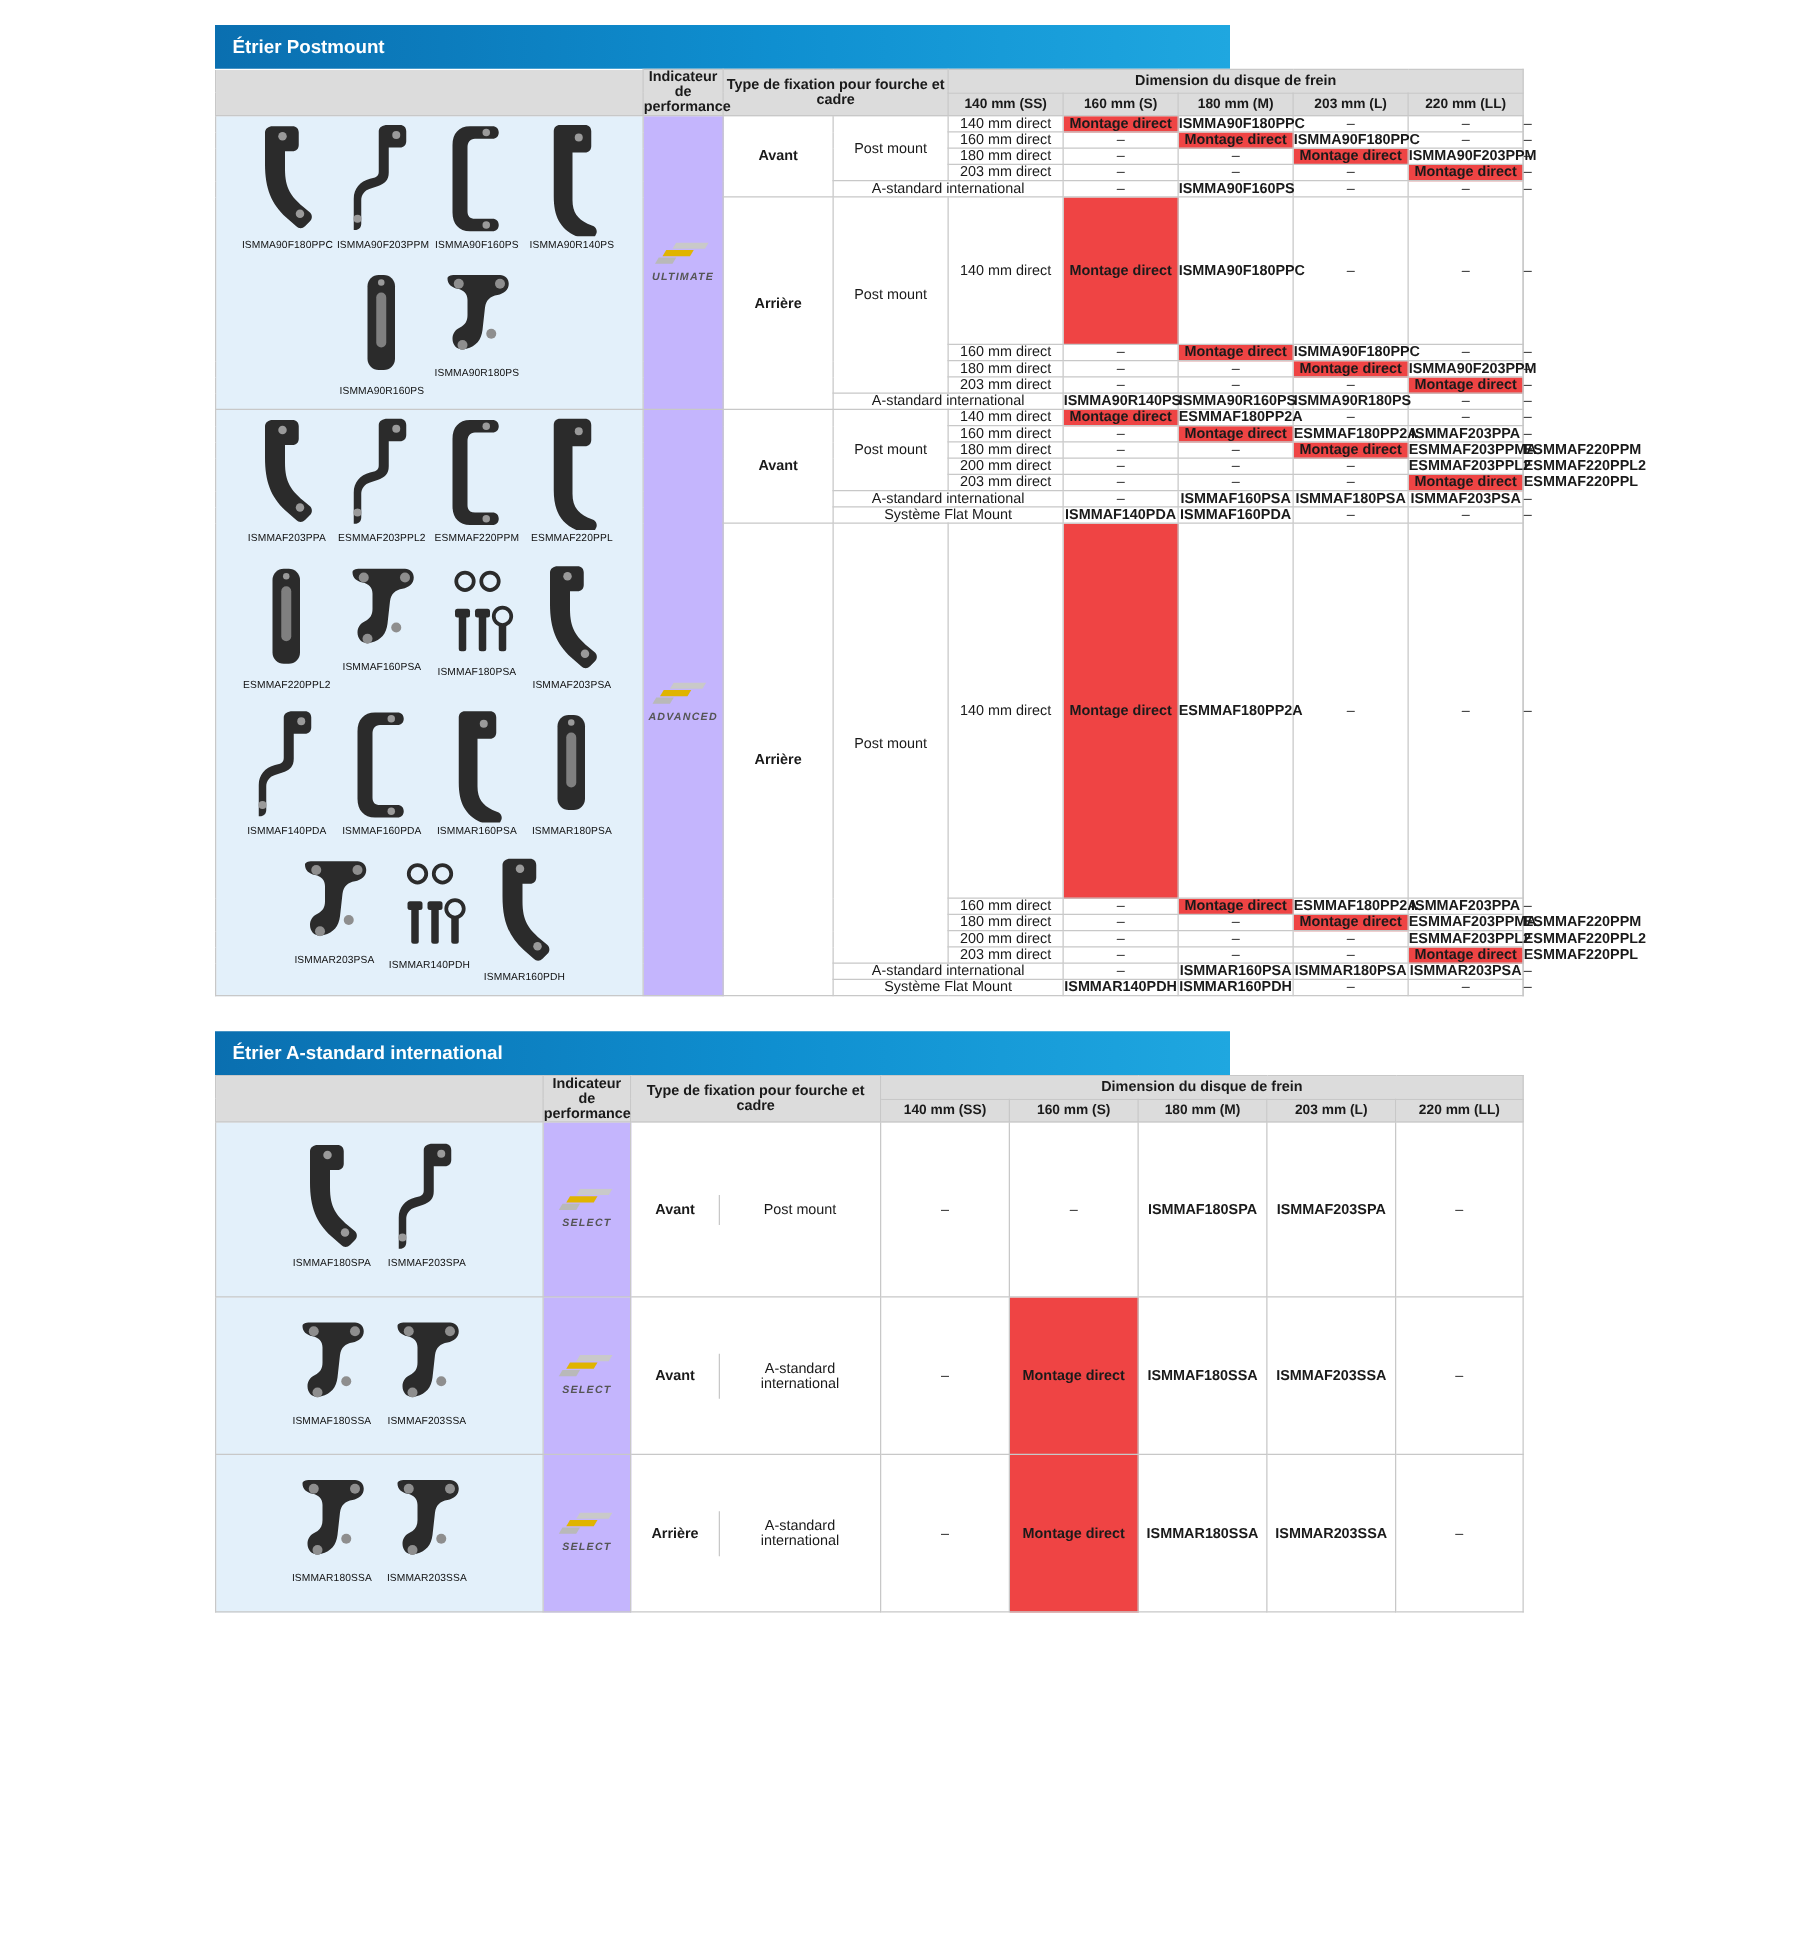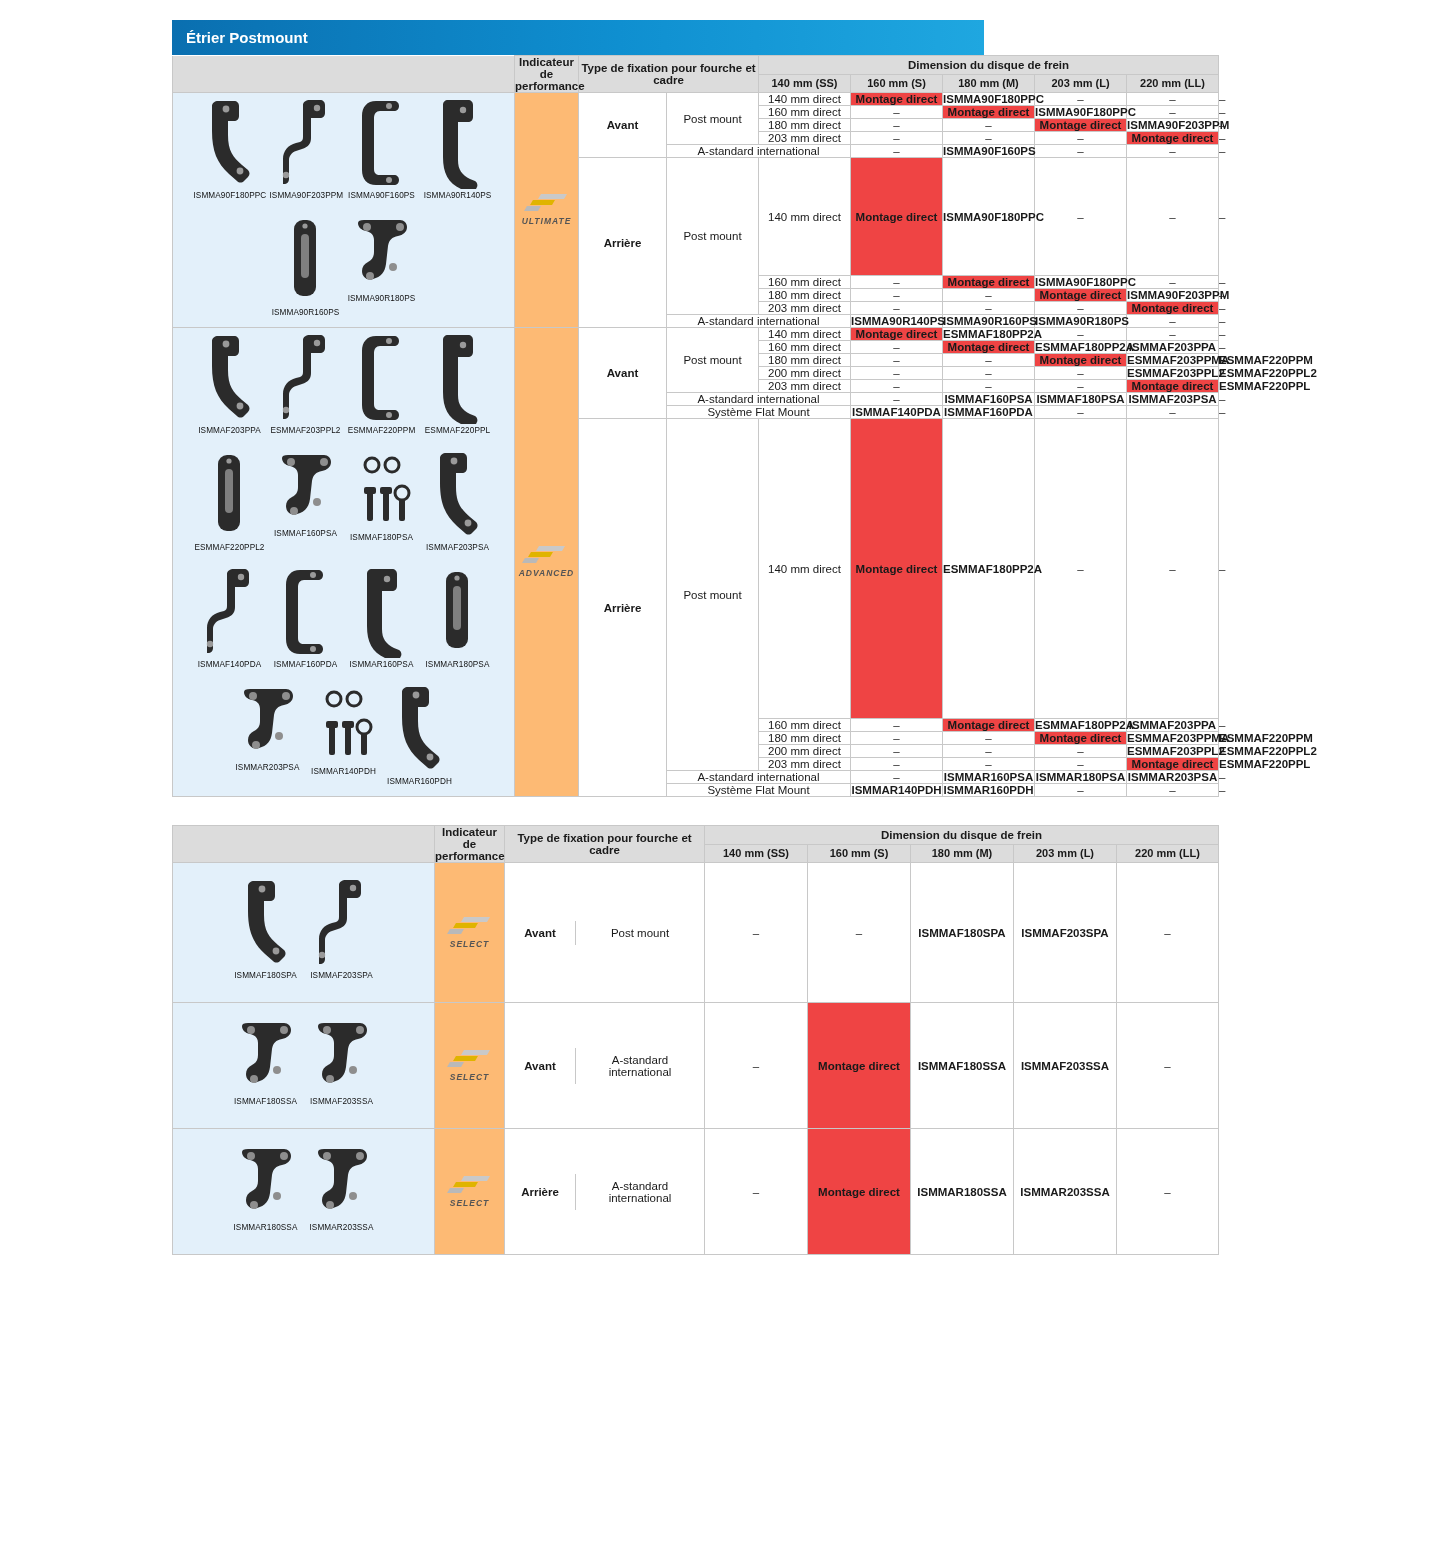--- a/index.html
+++ b/index.html
@@ -9,21 +9,21 @@
   
   .bar{
     background:linear-gradient(to right,#0a6fb0 0%,#0f8fd0 55%,#1fa7e0 100%);
     color:#fff;font-weight:bold;font-size:15px;padding:9px 14px;box-sizing:border-box;
   }
   .tbl{border-collapse:collapse;table-layout:fixed;width:1046px;font-size:11.5px;}
   .tbl td,.tbl th{border:1px solid #c8c8c8;padding:0;vertical-align:middle;}
   .hdr{background:#dcdcdc;text-align:center;font-weight:bold;font-size:11.5px;padding:6px 2px;}
   .hdr.sub{font-size:11px;}
   .imgcell{background:#e3f0fa;vertical-align:top;padding:6px 4px 10px 4px;}
-  .perfcell{background:#fdba74;text-align:center;vertical-align:middle;}
+  .perfcell{background:#c4b5fd;text-align:center;vertical-align:middle;}
   .lbl{text-align:center;padding:7px 6px;font-size:11.5px;}
   .lbl.b{font-weight:bold;}
   .val{text-align:center;padding:7px 4px;font-size:11.5px;}
   .val.dash{color:#222;}
   .direct{background:#ef4444;font-weight:bold;}
   .code{font-weight:bold;}
   
   .grid{display:flex;flex-wrap:wrap;justify-content:center;}
   .part{width:72px;margin:4px 2px 10px 2px;text-align:center;}
   .part .cap{font-size:8.2px;color:#111;margin-top:2px;letter-spacing:.1px;white-space:nowrap;}
@@ -479,20 +479,21 @@
             <td class="val dash">–</td>
             <td class="val dash">–</td>
           </tr>
         </tbody>
     </table>
   </div>
 
   <div class="gap"></div>
 
   <div class="wrap">
+    <div class="bar">Étrier A-standard international</div>
     <table class="tbl2">
       <colgroup>
         <col style="width:262px">
           <col style="width:70px">
           <col style="width:200px">
         <col style="width:103px">
           <col style="width:103px">
           <col style="width:103px">
           <col style="width:103px">
           <col style="width:102px">

